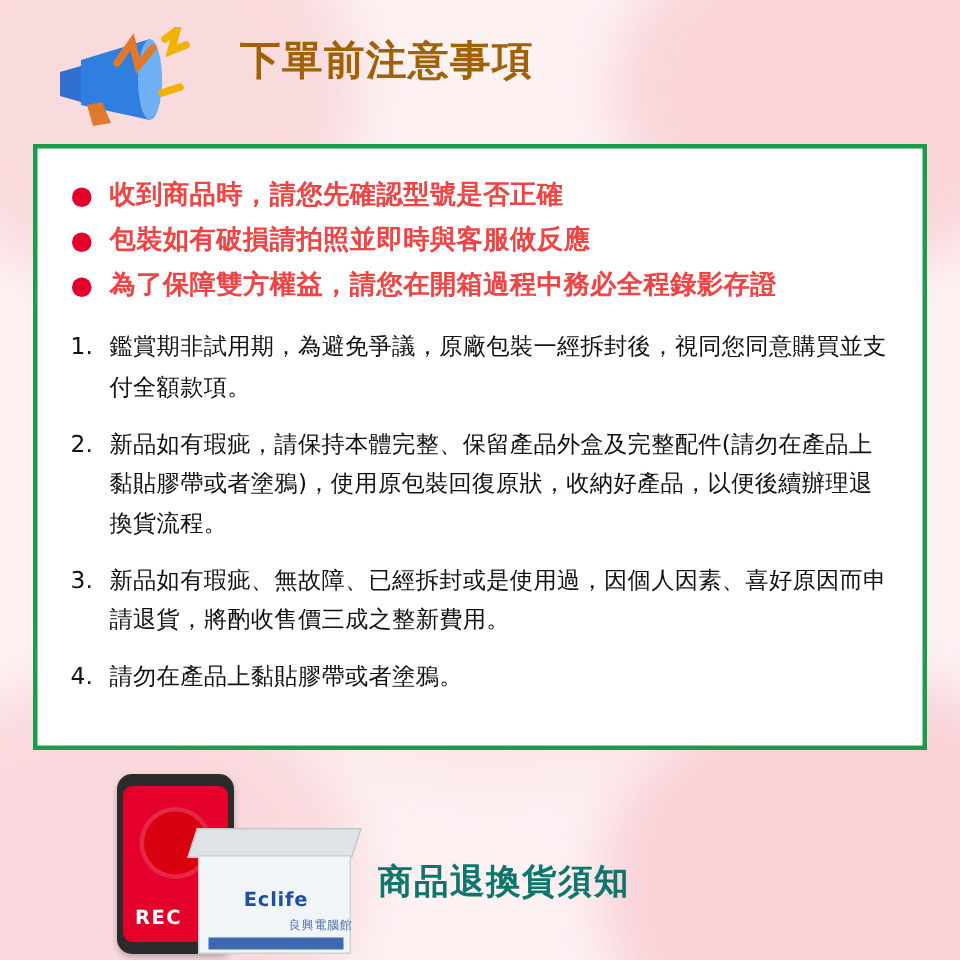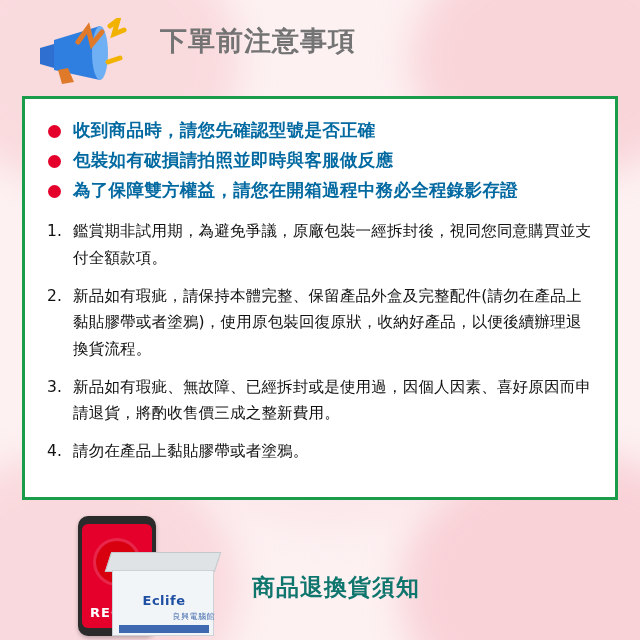--- a/index.html
+++ b/index.html
@@ -33,21 +33,21 @@
   .b4 { right: -90px; bottom: -90px; width: 330px; height: 280px; background: #f5b9c2; }
   .b5 { left: 180px; top: 330px; width: 300px; height: 200px; background: #fadfe3; opacity: .5; }
 
   
   .title {
     position: absolute;
     left: 160px;
     top: 27px;
     font-size: 27px;
     font-weight: bold;
-    color: #737373;
+    color: #a16207;
     letter-spacing: 1px;
     line-height: 1;
     white-space: nowrap;
   }
 
   
   .megaphone {
     position: absolute;
     left: 22px;
     top: 18px;
@@ -70,21 +70,21 @@
   .bullets {
     margin: 0;
     padding: 0;
     list-style: none;
   }
   .bullets li {
     position: relative;
     padding-left: 26px;
     font-size: 17.5px;
     font-weight: bold;
-    color: #0369a1;
+    color: #ef4444;
     line-height: 1.55;
     margin-bottom: 3px;
     letter-spacing: .3px;
     white-space: nowrap;
   }
   .bullets li::before {
     content: "";
     position: absolute;
     left: 1px;
     top: 8px;
@@ -160,21 +160,21 @@
     position: absolute;
     left: 8px;
     bottom: 8px;
     color: #ffffff;
     font-size: 13px;
     font-weight: bold;
     letter-spacing: 1px;
   }
   .box {
     position: absolute;
-    left: 108px;
+    left: 128px;
     top: 552px;
     width: 110px;
     height: 84px;
   }
   .box-top {
     position: absolute;
     left: 0;
     top: 0;
     width: 110px;
     height: 20px;

